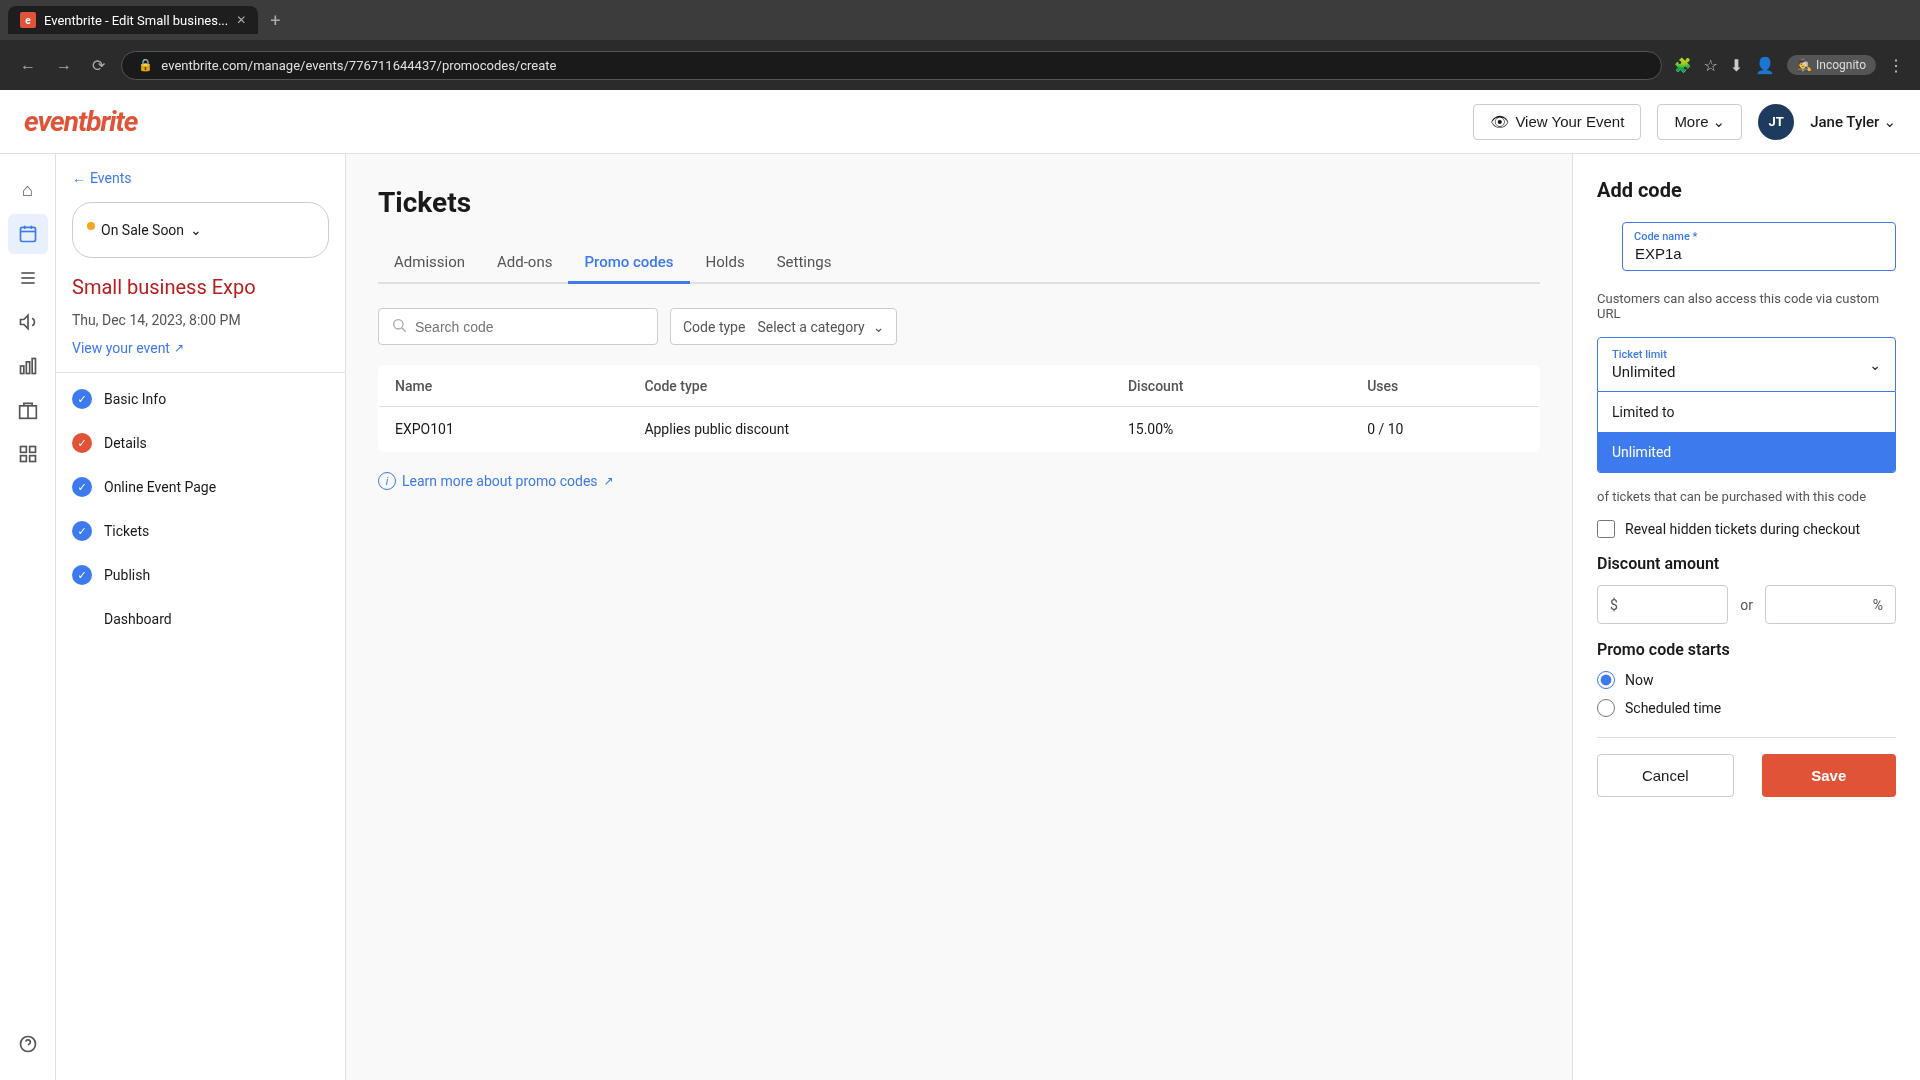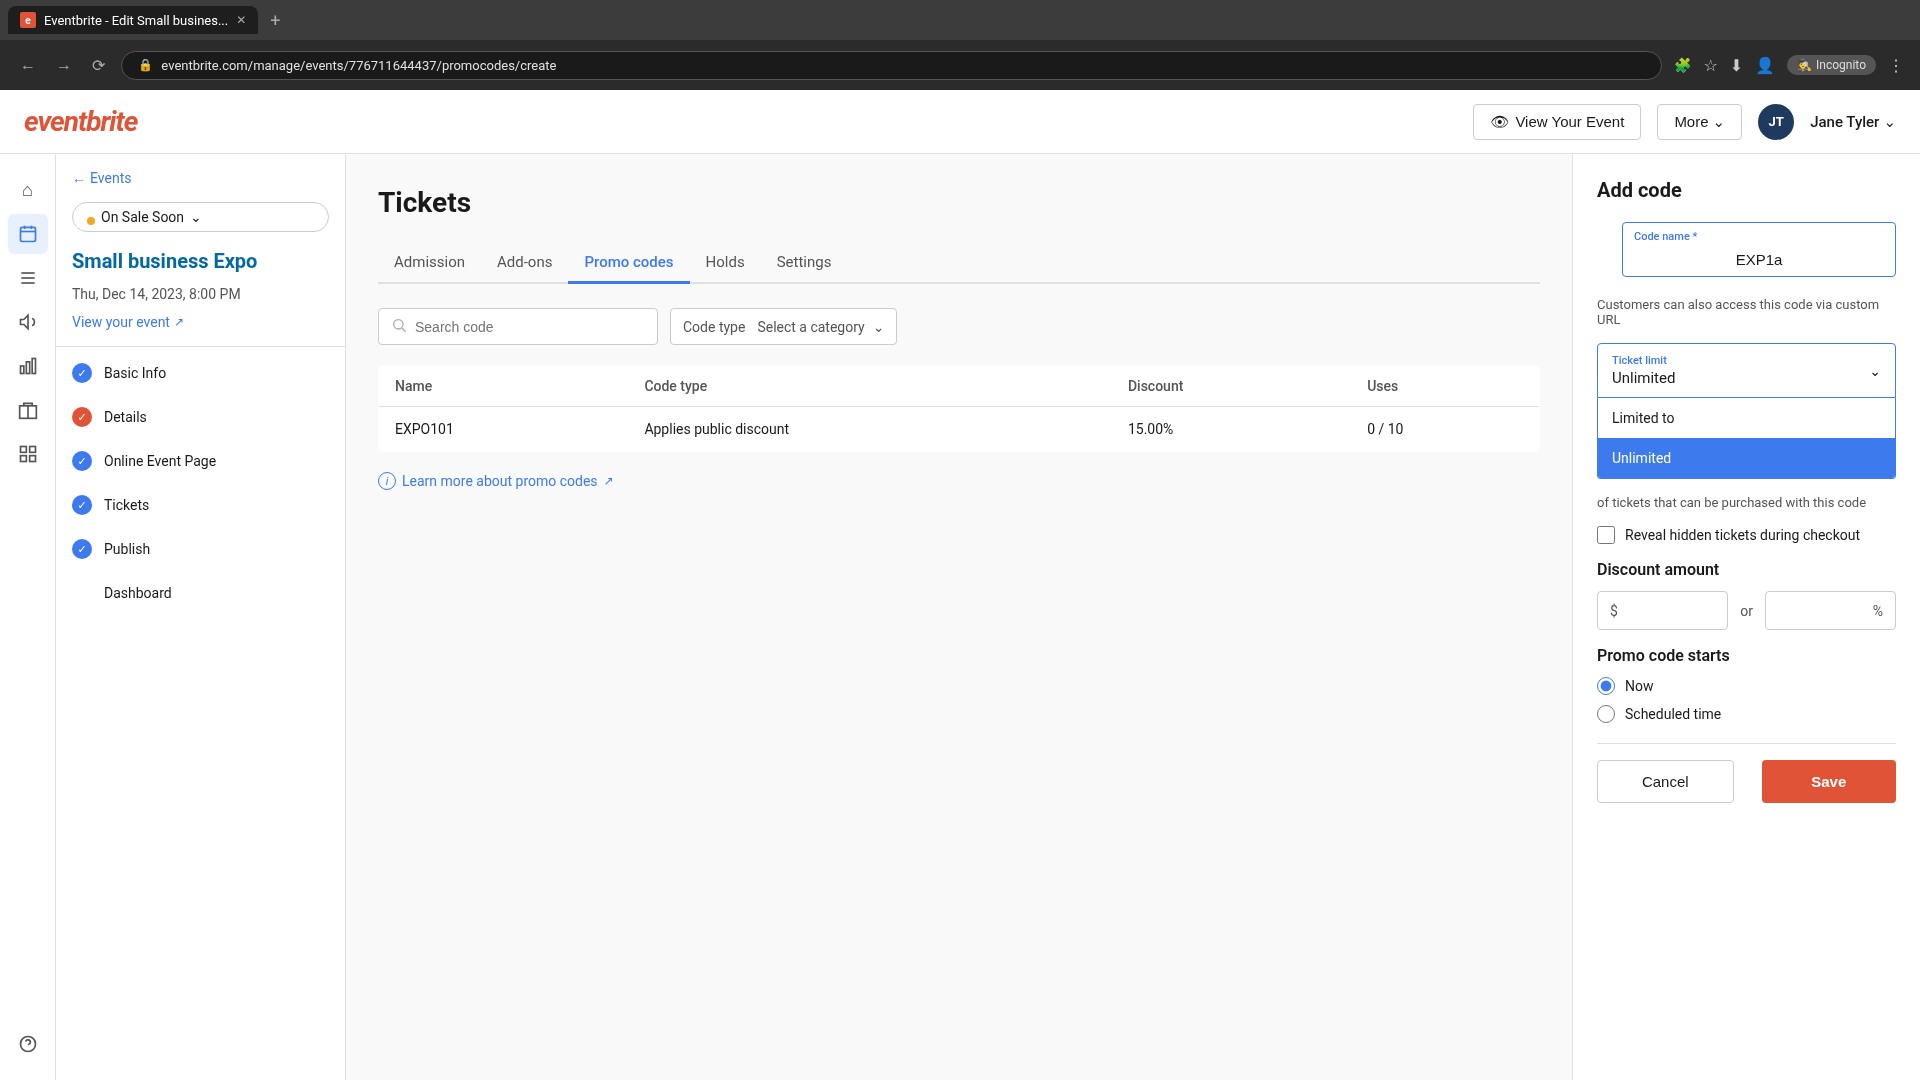--- a/index.html
+++ b/index.html
@@ -35,23 +35,23 @@
     
     .icon-sidebar { background: white; border-right: 1px solid #e0e0e0; width: 56px; display: flex; flex-direction: column; align-items: center; padding: 16px 0; gap: 4px; }
     .icon-btn { width: 40px; height: 40px; display: flex; align-items: center; justify-content: center; border-radius: 6px; cursor: pointer; color: #555; font-size: 18px; }
     .icon-btn.active { background: #e8f0fe; color: #3d7aed; }
     .icon-btn-bottom { margin-top: auto; }
 
     
     .nav-sidebar { width: 290px; background: white; border-right: 1px solid #e0e0e0; display: flex; flex-direction: column; overflow-y: auto; }
     .sidebar-header { padding: 16px 16px 8px; display: flex; align-items: center; gap: 8px; }
     .back-link { color: #3d7aed; font-size: 14px; display: flex; align-items: center; gap: 4px; cursor: pointer; text-decoration: none; }
-    .status-badge { display: inline-flex; align-items: flex-end; gap: 6px; background: white; border: 1px solid #ccc; border-radius: 20px; padding: 6px 14px; font-size: 14px; cursor: pointer; margin: 8px 16px; }
+    .status-badge { display: inline-flex; align-items: flex-start; gap: 6px; background: white; border: 1px solid #ccc; border-radius: 20px; padding: 19px 14px; font-size: 14px; cursor: pointer; margin: 8px 16px; }
     .status-dot { width: 8px; height: 8px; background: #f5a623; border-radius: 50%; }
-    .event-title { padding: 8px 16px; font-size: 20px; font-weight: 700; color: #0369a1; line-height: 1.3; }
+    .event-title { padding: 8px 16px; font-size: 20px; font-weight: 400; color: #b91c1c; line-height: 1.3; }
     .event-date { padding: 4px 16px 8px; font-size: 14px; color: #555; }
     .view-event-link { padding: 4px 16px 12px; color: #3d7aed; font-size: 14px; cursor: pointer; display: flex; align-items: center; gap: 4px; text-decoration: none; }
     .sidebar-divider { height: 1px; background: #e0e0e0; margin: 4px 0; }
     .sidebar-nav-item { display: flex; align-items: center; gap: 12px; padding: 12px 16px; cursor: pointer; }
     .sidebar-check { width: 20px; height: 20px; border-radius: 50%; background: #3d7aed; display: flex; align-items: center; justify-content: center; color: white; font-size: 11px; flex-shrink: 0; }
     .sidebar-nav-label { font-size: 14px; color: #1a1a1a; }
 
     
     .main-content { flex: 1; display: flex; flex-direction: column; overflow: hidden; }
     .content-area { flex: 1; display: flex; overflow: hidden; }
@@ -335,21 +335,21 @@
           </a>
         </div>
 
         <div class="right-panel">
           <h2 class="panel-title">Add code</h2>
 
           <div class="form-field">
             <label>
               <span>Code name</span> *
             </label>
-            <input type="text" style="padding-top: 28px; text-align: center;" value="EXP1a">
+            <input type="text" style="padding-top: 22px;" value="EXP1a">
           </div>
           <div class="helper-text">Customers can also access this code via custom URL</div>
 
           <div class="dropdown-container" style="margin-top:16px;">
             <div class="dropdown-trigger">
               <div>
                 <span class="dropdown-label">Ticket limit</span>
                 <div class="dropdown-value">Unlimited</div>
               </div>
               <span>⌄</span>

